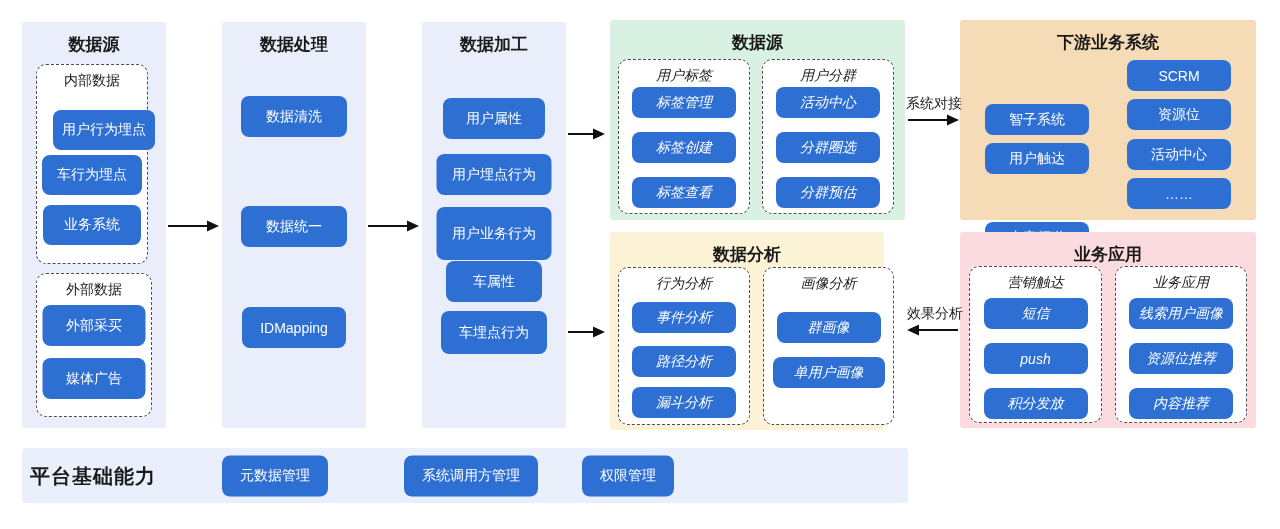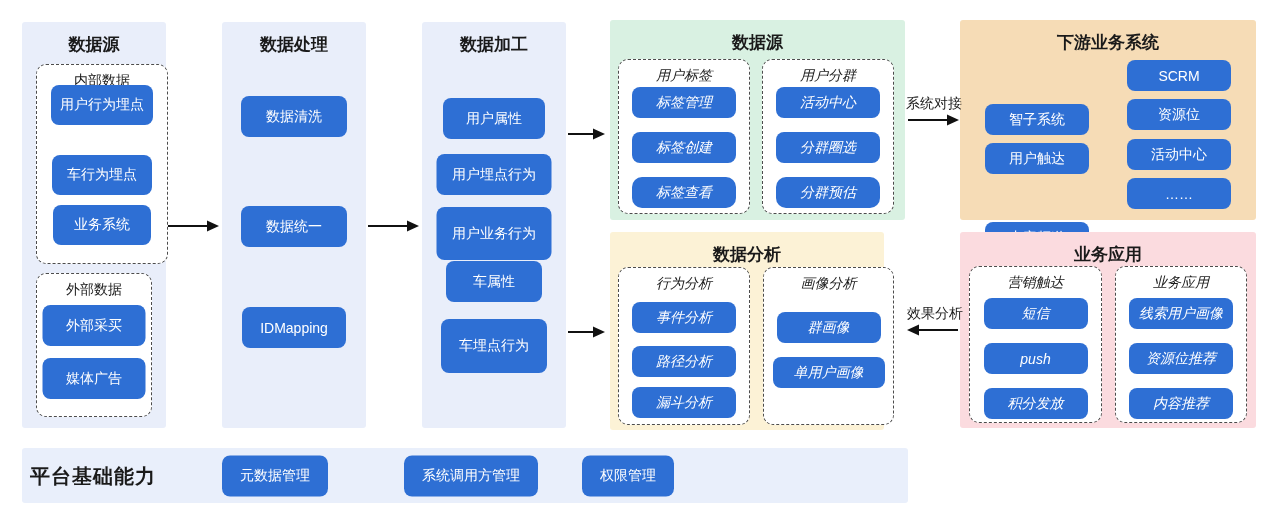--- a/index.html
+++ b/index.html
@@ -9,64 +9,64 @@
   }
   
   .col{position:absolute;top:22px;width:144px;height:406px;background:var(--column-bg);border-radius:3px;}
   #col-source{left:22px;}
   #col-processing{left:222px;}
   #col-refining{left:422px;}
   .col-title{margin-top:11px;text-align:center;font-size:17px;font-weight:700;}
 
   
   .dashed{position:absolute;border:1.5px dashed #4c4c4c;border-radius:10px;background:#fff;box-sizing:border-box;}
-  #grp-internal{left:14px;top:42px;width:132px;height:200px;}
+  #grp-internal{left:14px;top:42px;width:112px;height:200px;}
   #grp-external{left:14px;top:251px;width:116px;height:144px;}
   .grp-label{margin-top:7px;text-align:center;font-size:14px;}
 
   
   .btn{position:absolute;left:50%;transform:translateX(-50%);
     display:flex;align-items:center;justify-content:center;
     background:var(--blue);color:#fff;font-size:14px;border-radius:8px;white-space:nowrap;}
-  #grp-internal .b1{top:20px;width:102px;height:40px;}
+  #grp-internal .b1{top:45px;width:102px;height:40px;margin-left:12px;}
   #grp-internal .b2{top:90px;width:100px;height:40px;}
   #grp-internal .b3{top:140px;width:98px;height:40px;}
   #grp-external .b1{top:31px;width:103px;height:41px;}
   #grp-external .b2{top:84px;width:103px;height:41px;}
 
   #col-processing .p1{top:74px;width:106px;height:41px;}
   #col-processing .p2{top:184px;width:106px;height:41px;}
   #col-processing .p3{top:285px;width:104px;height:41px;}
 
   #col-refining .r1{top:76px;width:102px;height:41px;}
   #col-refining .r2{top:132px;width:115px;height:41px;}
   #col-refining .r3{top:185px;width:115px;height:53px;}
   #col-refining .r4{top:239px;width:96px;height:41px;}
-  #col-refining .r5{top:289px;width:106px;height:54px;margin-top:8px;}
+  #col-refining .r5{top:289px;width:106px;height:43px;}
 
   
   .panel{position:absolute;border-radius:3px;}
   #panel-tags{left:610px;top:20px;width:295px;height:200px;background:var(--green-bg);}
   #panel-analysis{left:610px;top:232px;width:274px;height:198px;background:var(--yellow-bg);}
   #panel-downstream{left:960px;top:20px;width:296px;height:200px;background:var(--orange-bg);}
   #panel-business{left:960px;top:232px;width:296px;height:196px;background:var(--pink-bg);}
   .panel-title{margin-top:11px;text-align:center;font-size:17px;font-weight:700;}
 
   .sub{position:absolute;border:1.5px dashed #4c4c4c;border-radius:10px;background:#fff;box-sizing:border-box;font-style:italic;}
   #sub-tags{left:8px;top:39px;width:132px;height:155px;}
   #sub-segments{left:152px;top:39px;width:132px;height:155px;}
   #sub-behavior{left:8px;top:35px;width:132px;height:158px;}
   #sub-profile{left:153px;top:35px;width:131px;height:158px;}
   #sub-marketing{left:9px;top:34px;width:133px;height:157px;}
   #sub-apps{left:155px;top:34px;width:132px;height:157px;}
 
   .btn-sm{height:31px;min-width:104px;padding:0 5px;box-sizing:border-box;font-size:14px;}
   #sub-tags .b1,#sub-segments .b1{top:27px;}
   #sub-tags .b2,#sub-segments .b2{top:72px;}
-  #sub-tags .b3,#sub-segments .b3{top:117px;border-radius:10px;}
+  #sub-tags .b3,#sub-segments .b3{top:117px;}
   #sub-behavior .b1{top:34px;}
   #sub-behavior .b2{top:78px;}
   #sub-behavior .b3{top:119px;}
   #sub-profile .b1{top:44px;}
   #sub-profile .b2{top:89px;min-width:112px;}
   #sub-marketing .b1,#sub-apps .b1{top:31px;}
   #sub-marketing .b2,#sub-apps .b2{top:76px;}
   #sub-marketing .b3,#sub-apps .b3{top:121px;}
 
   

